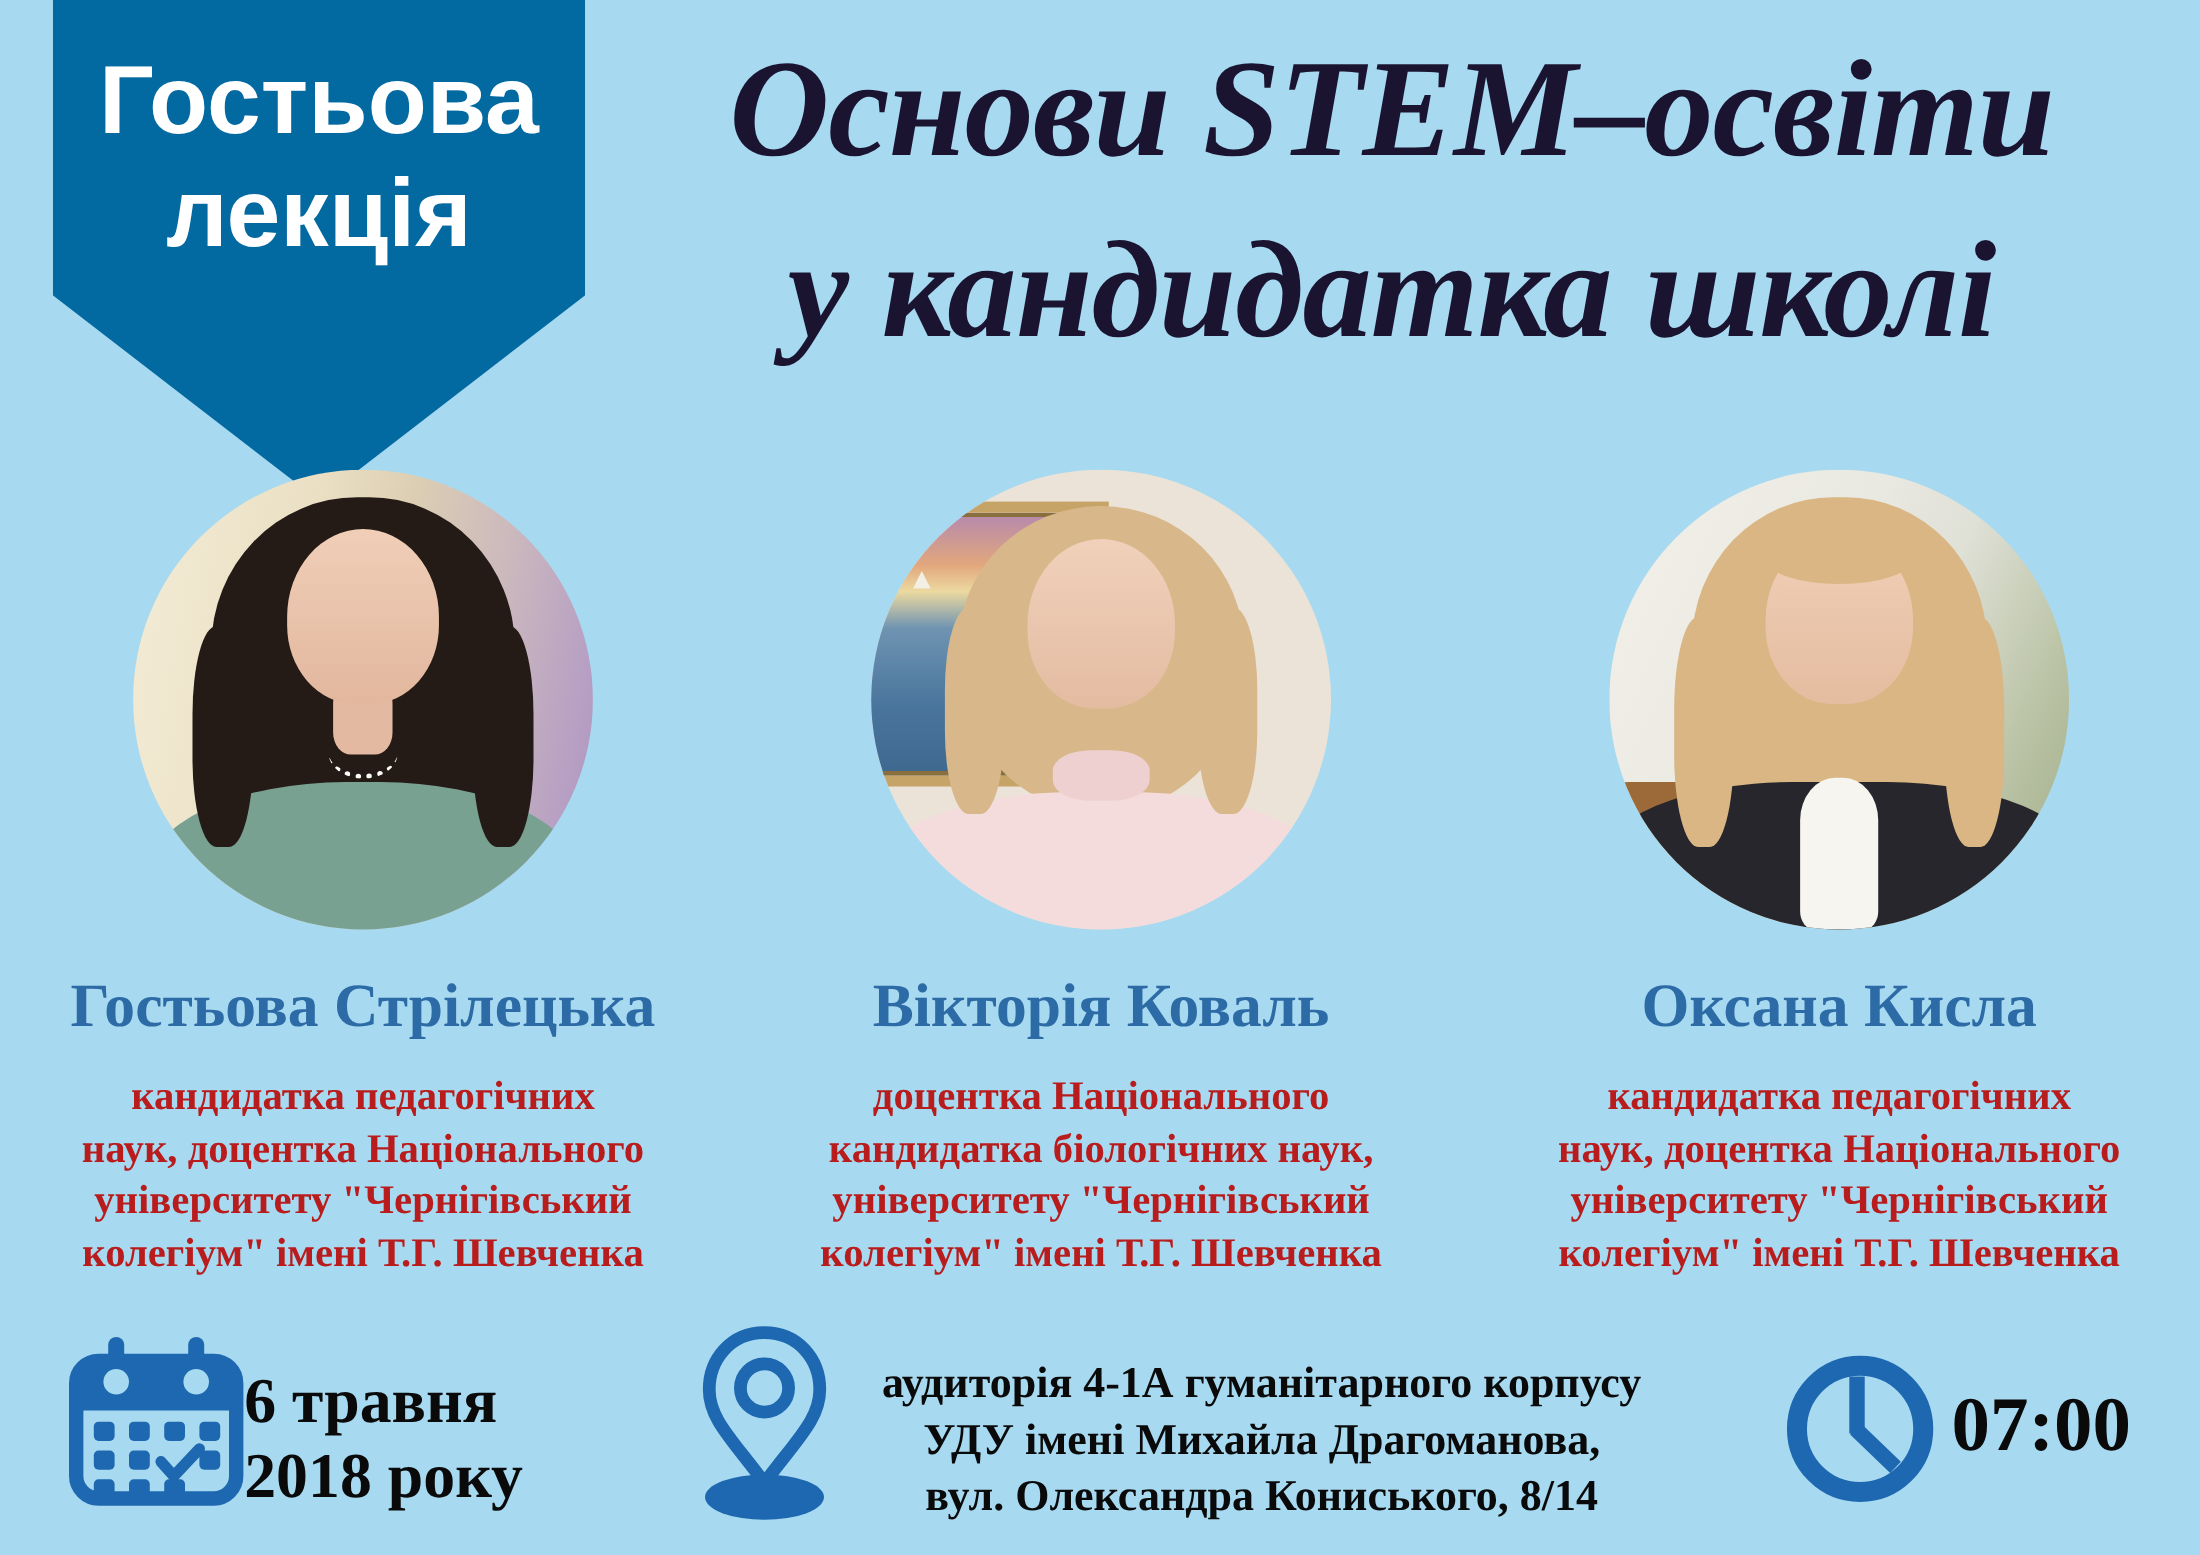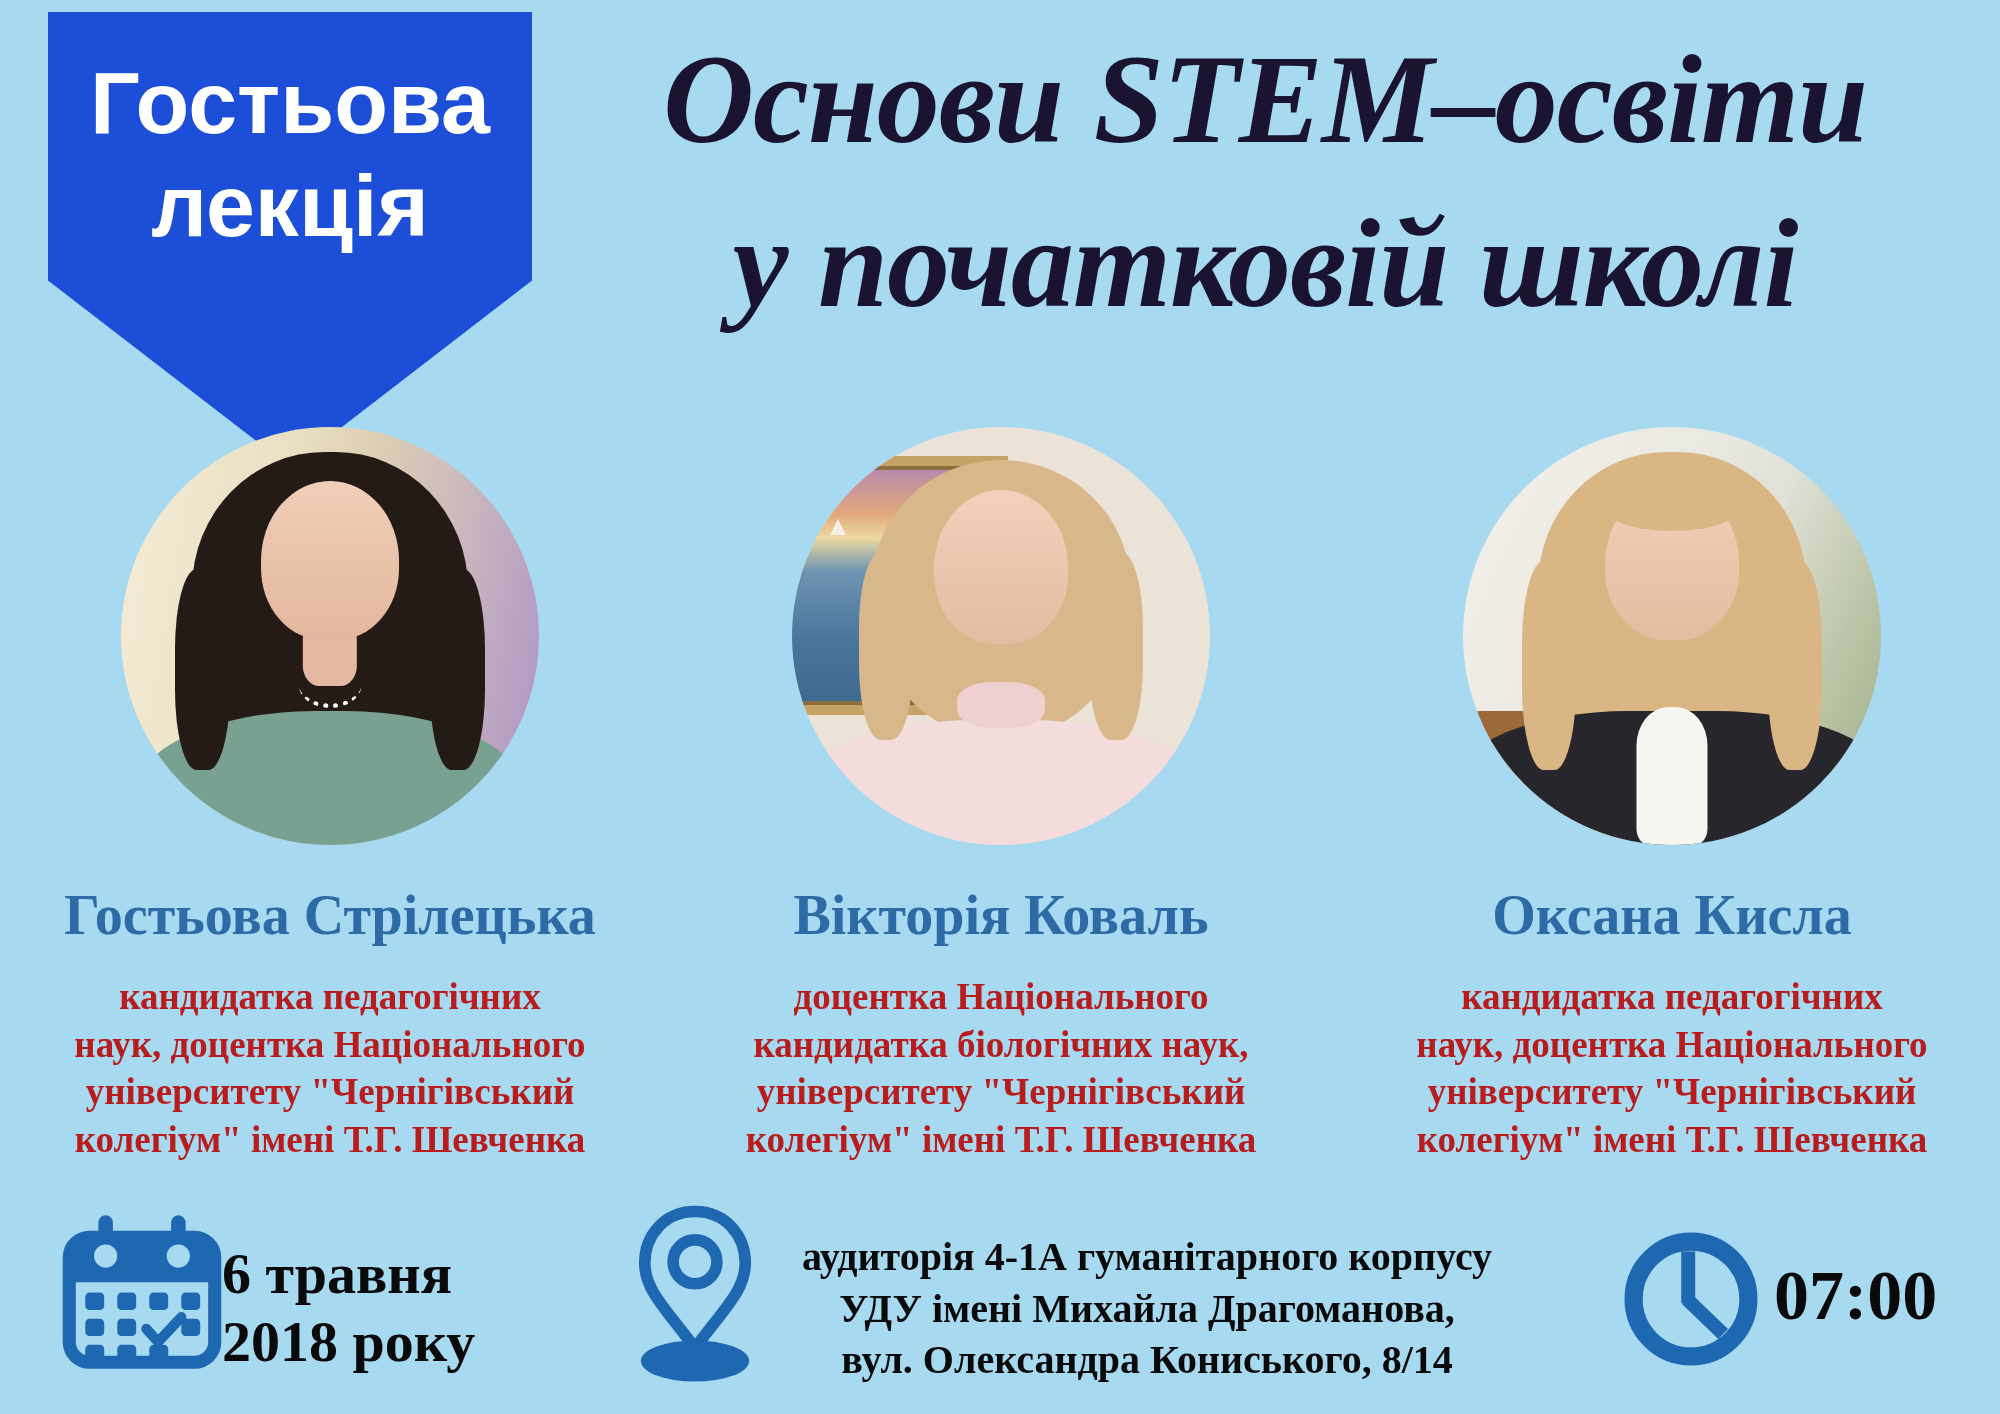--- a/index.html
+++ b/index.html
@@ -3,22 +3,22 @@
 <meta charset="utf-8">
 <style>
   html,body{margin:0;padding:0;}
   .poster{
     position:relative; width:2000px; height:1414px;
     background:#a7d9f0; overflow:hidden;
     font-family:"Liberation Serif", serif; color:#0a0a0a;
   }
   
   .ribbon{
-    position:absolute; left:48px; top:12px; width:484px; height:455px;
-    background:#1d4ed8;
+    position:absolute; left:48px; top:0; width:484px; height:455px;
+    background:#0369a1;
     clip-path:polygon(0 0,100% 0,100% 59%,50% 100%,0 59%);
   }
   .ribbon-text{
     position:absolute; left:0; top:40px; width:100%;
     text-align:center; color:#ffffff;
     font-family:"Liberation Sans", sans-serif; font-weight:bold;
     font-size:88px; line-height:1.17;
   }
   .ribbon-text span{display:block;}
   
@@ -116,21 +116,21 @@
 
   <div class="ribbon">
     <div class="ribbon-text">
       <span>Гостьова</span>
       <span>лекція</span>
     </div>
   </div>
 
   <h1 class="title">
     <span>Основи STEM–освіти</span>
-    <span>у початковій школі</span>
+    <span>у кандидатка школі</span>
   </h1>
 
   <div class="col col1">
     <div class="photo s1" aria-label="портрет: жінка з темним волоссям у зеленому светрі з перловим намистом">
       <div class="p-bg"></div>
       <div class="p-hair"></div>
       <div class="p-torso"></div>
       <div class="p-strandL"></div>
       <div class="p-strandR"></div>
       <div class="p-neck"></div>

